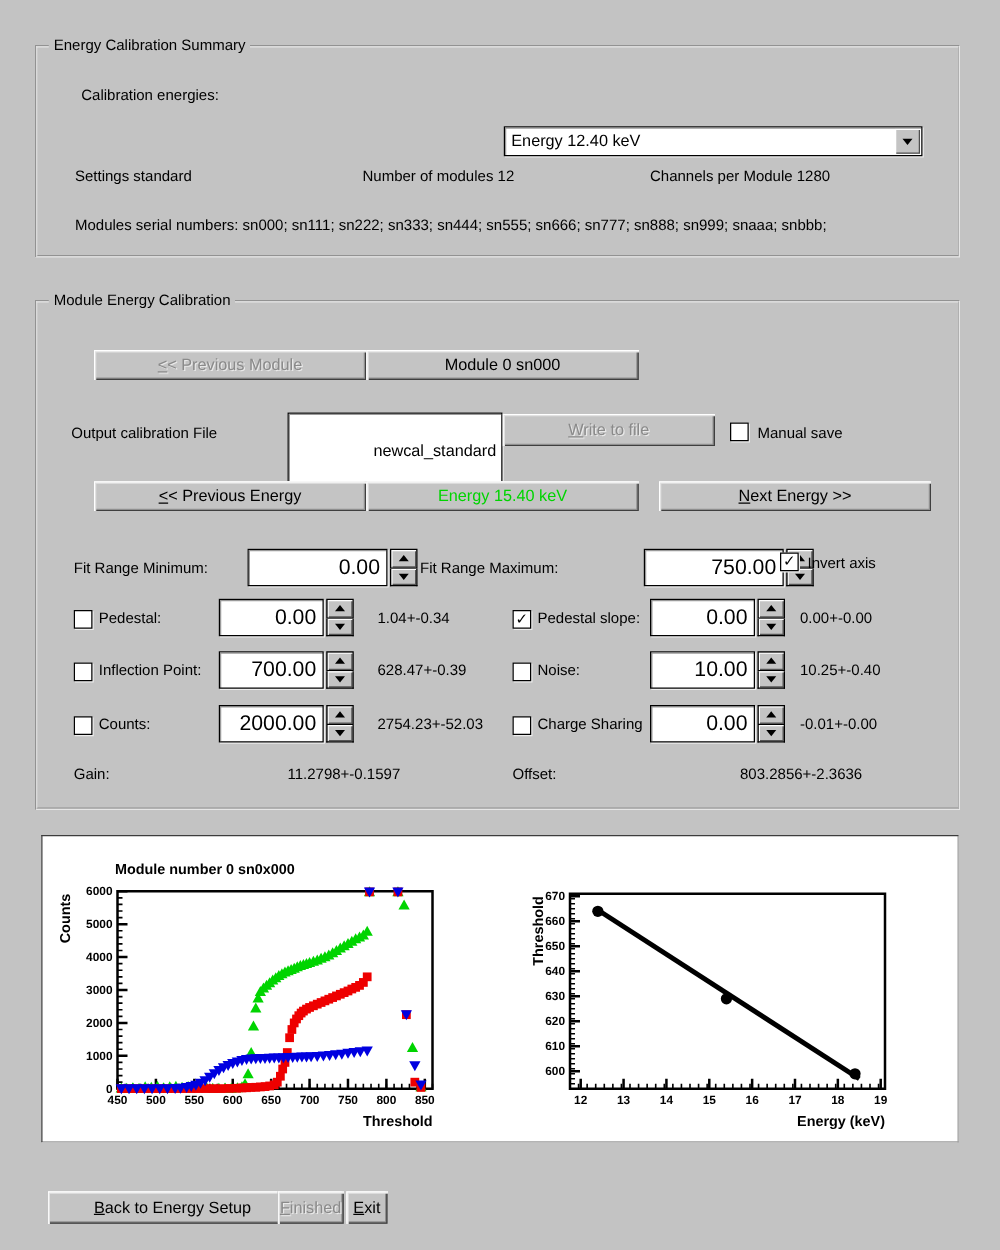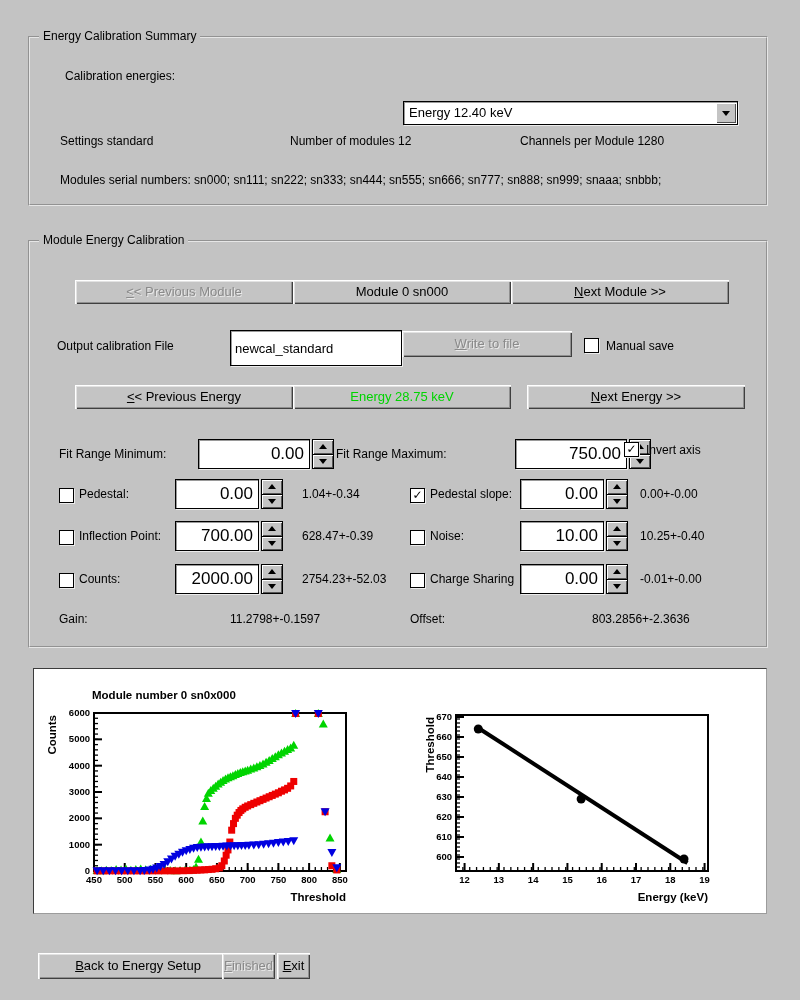--- a/index.html
+++ b/index.html
@@ -28,21 +28,21 @@
   .btn.disabled{color:#8a8a8a;text-shadow:1px 1px 0 #e9e9e9;}
   .btn u{text-decoration:underline;}
   .green-text{color:#00d400;}
 
   
   .field{
     position:absolute;background:#fff;border:1px solid #000;
     box-shadow:1px 1px 0 #ececec, inset 1px 1px 0 #9a9a9a;
     font-size:13px;
   }
-  input.field{padding:4px 4px;outline:none;font-family:inherit;}
+  input.field{padding:16px 4px;outline:none;font-family:inherit;text-align:right;}
 
   
   .combo{padding-left:5px;line-height:22px;}
   .combo .drop{
     position:absolute;top:1px;right:1px;width:20px;bottom:1px;background:#c4c4c4;
     box-shadow:inset 1px 1px 0 #fff,inset -1px -1px 0 #505050;
     display:flex;align-items:center;justify-content:center;
   }
   .tri-down{width:0;height:0;border-left:4px solid transparent;border-right:4px solid transparent;border-top:5px solid #000;}
   .tri-up{width:0;height:0;border-left:4px solid transparent;border-right:4px solid transparent;border-bottom:5px solid #000;}
@@ -95,30 +95,29 @@
   <span class="lbl" style="left:490px;top:96px;">Channels per Module 1280</span>
 
   <span class="lbl" style="left:30px;top:135px;">Modules serial numbers: sn000; sn111; sn222; sn333; sn444; sn555; sn666; sn777; sn888; sn999; snaaa; snbbb;</span>
 </div>
 
 <div class="groupbox" id="g2" style="left:28px;top:240px;width:736px;height:404px;">
   <span class="gtitle">Module Energy Calibration</span>
 
   <div class="btn disabled" style="left:45px;top:38px;width:218px;height:24px;line-height:24px;"><u>&lt;</u>&lt; Previous Module</div>
   <div class="btn" style="left:263px;top:38px;width:218px;height:24px;line-height:24px;">Module 0 sn000</div>
-  <div class="btn" style="left:481px;top:38px;width:218px;height:24px;line-height:24px;"><u>N</u>ext Module &gt;&gt;</div>
 
   <span class="lbl" style="left:27px;top:97px;">Output calibration File</span>
   <input class="field" type="text" style="left: 200px; top: 88px; width: 162px; height: 26px;" value="newcal_standard">
   <div class="btn disabled" style="left:372px;top:89px;width:170px;height:26px;line-height:26px;"><u>W</u>rite to file</div>
   <div class="cb" style="left:554px;top:96px;"></div>
   <span class="lbl" style="left:576px;top:97px;">Manual save</span>
 
   <div class="btn" style="left:45px;top:143px;width:218px;height:24px;line-height:24px;"><u>&lt;</u>&lt; Previous Energy</div>
-  <div class="btn green-text" style="left:263px;top:143px;width:218px;height:24px;line-height:24px;">Energy 28.75 keV</div>
+  <div class="btn green-text" style="left:263px;top:143px;width:218px;height:24px;line-height:24px;">Energy 15.40 keV</div>
   <div class="btn" style="left:481px;top:143px;width:218px;height:24px;line-height:24px;margin-left:16px;"><u>N</u>ext Energy &gt;&gt;</div>
 
   <span class="lbl" style="left:29px;top:205px;">Fit Range Minimum:</span>
   <div class="spin" style="left:168px;top:197px;">
     <div class="sfield" style="width:100px;">0.00</div>
     <div class="arrows">
       <div class="sbtn">
           <span class="tri-up"></span>
         </div>
       <div class="sbtn">

